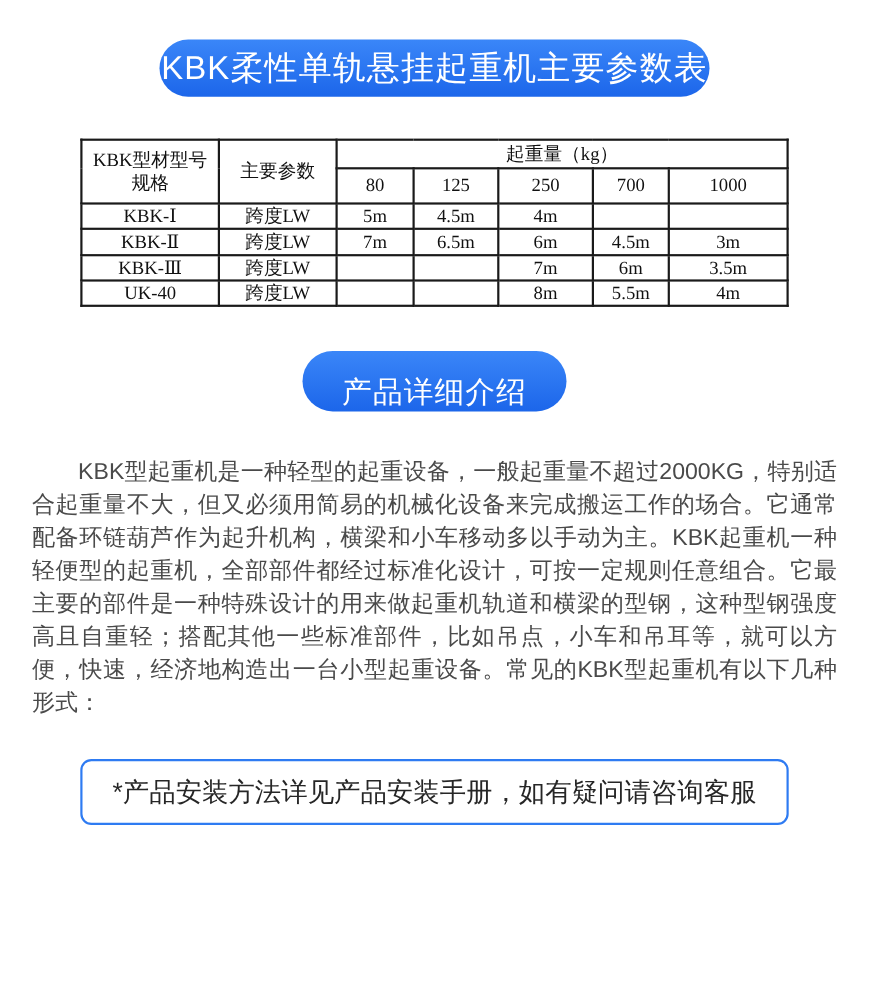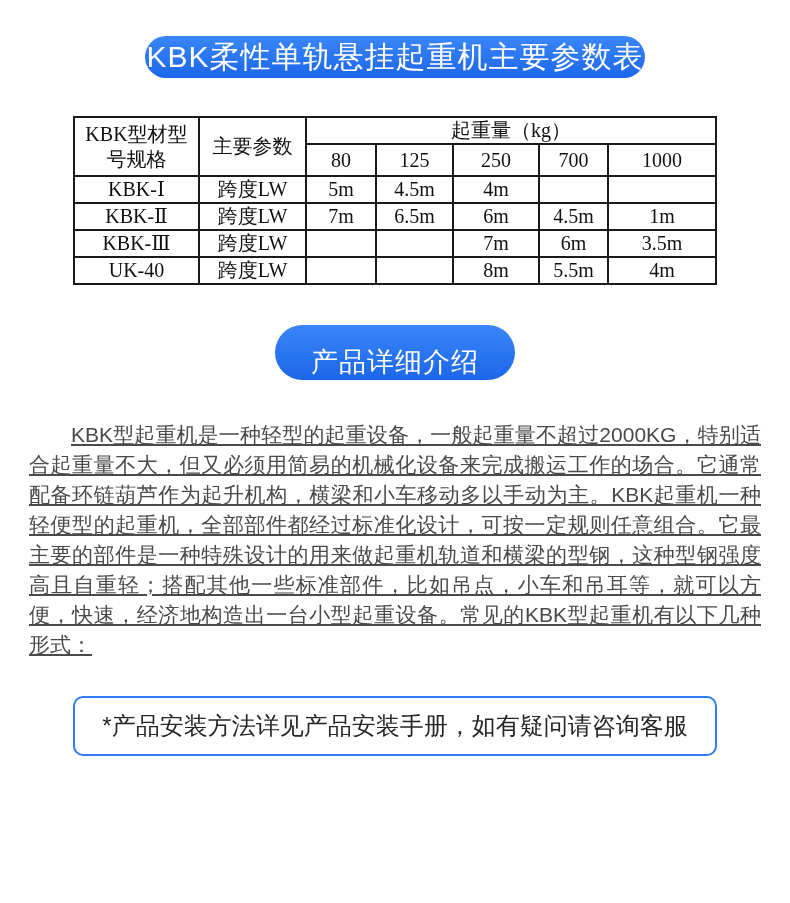--- a/index.html
+++ b/index.html
@@ -6,39 +6,39 @@
   html, body {
     width:790px; height:903px;
     background:#ffffff;
     font-family:"Liberation Sans","DejaVu Sans",sans-serif;
     overflow:hidden;
   }
   .page { width:790px; height:903px; position:relative; background:#fff; }
 
   
   .banner {
-    width:500px; height:42px;
+    width:500px; height:52px;
     margin:36px auto 0;
     border-radius:29px;
     background:linear-gradient(180deg,#3a86f8 0%,#1c66ea 100%);
     color:#ffffff;
     font-size:30px;
     letter-spacing:1px;
     display:flex; align-items:center; justify-content:center;
     white-space:nowrap;
   }
 
   
   .spec-table {
     width:642px;
     margin:38px auto 0;
     border-collapse:collapse;
     table-layout:fixed;
     font-family:"Liberation Serif","DejaVu Serif",serif;
-    font-size:20px;
+    font-size:17px;
     color:#111111;
     text-align:center;
   }
   .spec-table td {
     border:2px solid #1a1a1a;
     padding:0 2px;
     line-height:1.25;
     vertical-align:middle;
   }
   .row-h1 { height:26px; }
@@ -60,21 +60,20 @@
   }
 
   
   .intro {
     width:732px;
     margin:40px auto 0;
     font-size:21px;
     line-height:30px;
     color:#4a4a4a;
     text-align:justify;
-    text-decoration:underline;
   }
   .intro p { text-indent:2em; }
 
   
   .lists {
     display:flex;
     margin:16px 0 0 85px;
   }
   .list-col {
     list-style:none;
@@ -138,21 +137,21 @@
         <td></td>
         <td></td>
       </tr>
       <tr class="row-data">
         <td>KBK-Ⅱ</td>
         <td>跨度LW</td>
         <td>7m</td>
         <td>6.5m</td>
         <td>6m</td>
         <td>4.5m</td>
-        <td>1m</td>
+        <td>3m</td>
       </tr>
       <tr class="row-data">
         <td>KBK-Ⅲ</td>
         <td>跨度LW</td>
         <td></td>
         <td></td>
         <td>7m</td>
         <td>6m</td>
         <td>3.5m</td>
       </tr>

